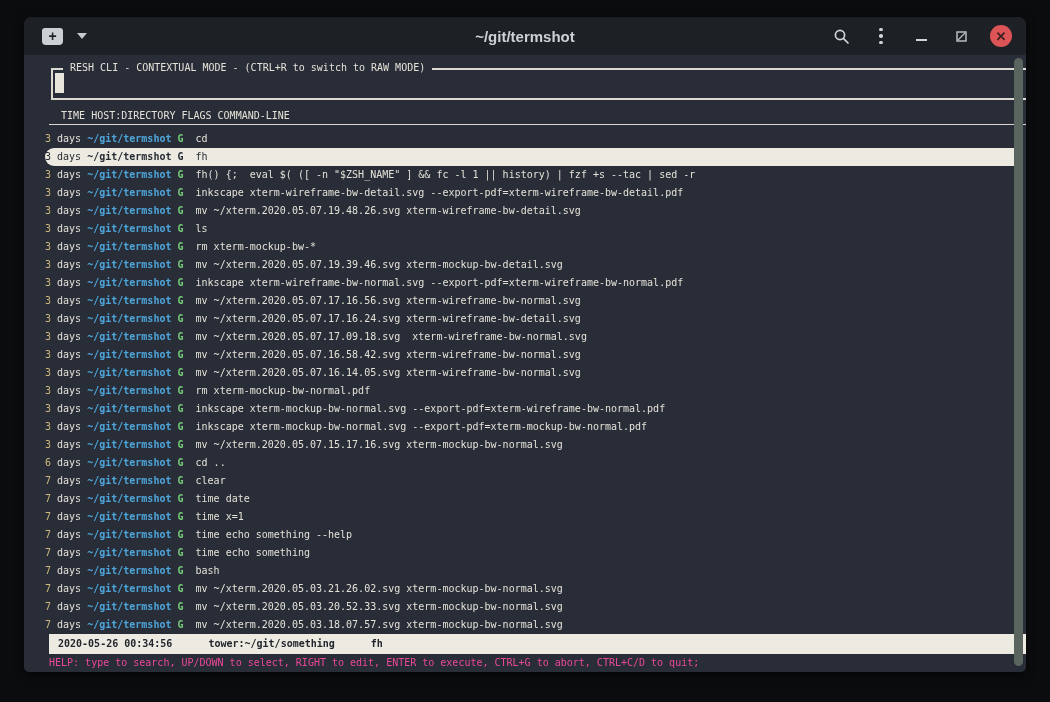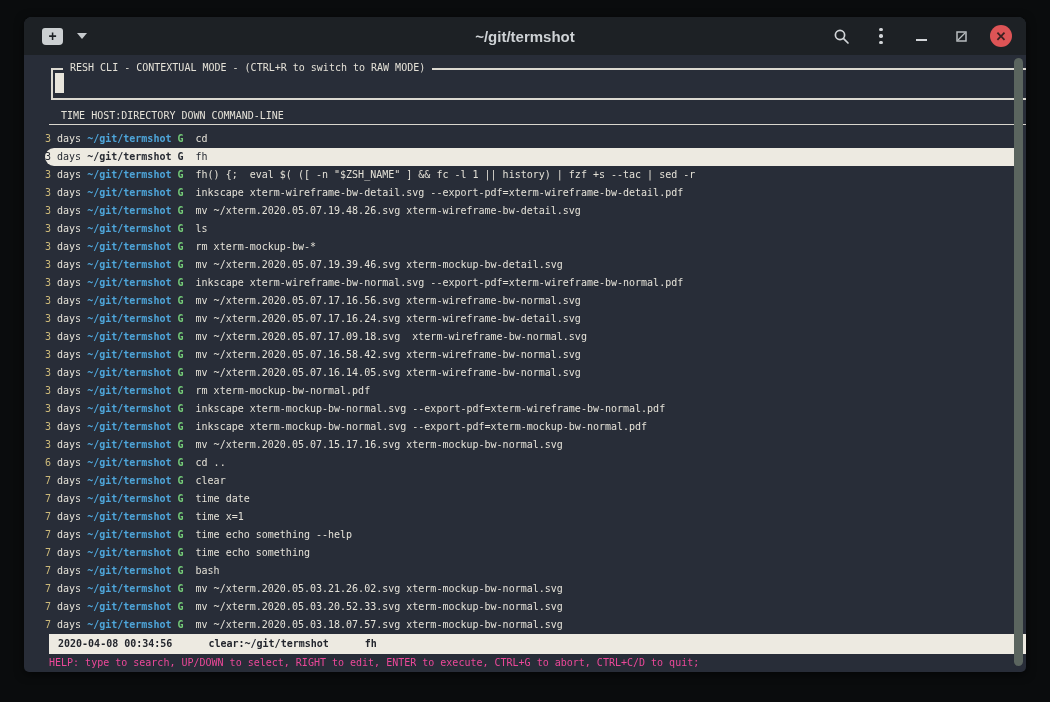--- a/index.html
+++ b/index.html
@@ -133,23 +133,23 @@
     </div>
   </div>
 
   <div class="term">
 
     <div class="searchbox">
       <span class="boxlabel">RESH CLI - CONTEXTUAL MODE - (CTRL+R to switch to RAW MODE)</span>
       <span class="cursor"></span>
     </div>
 
-    <div class="tbl-header">  TIME HOST:DIRECTORY DOWN COMMAND-LINE</div>
+    <div class="tbl-header">  TIME HOST:DIRECTORY FLAGS COMMAND-LINE</div>
 
     <div class="rows"><div class="row"><span class="t-num">3</span> days <span class="t-dir">~/git/termshot</span> <span class="t-flag">G</span>  <span class="t-cmd">cd</span></div><div class="row selected"><span class="t-num">3</span> days <span class="t-dir">~/git/termshot</span> <span class="t-flag">G</span>  <span class="t-cmd">fh</span></div><div class="row"><span class="t-num">3</span> days <span class="t-dir">~/git/termshot</span> <span class="t-flag">G</span>  <span class="t-cmd">fh() {;  eval $( ([ -n "$ZSH_NAME" ] &amp;&amp; fc -l 1 || history) | fzf +s --tac | sed -r</span></div><div class="row"><span class="t-num">3</span> days <span class="t-dir">~/git/termshot</span> <span class="t-flag">G</span>  <span class="t-cmd">inkscape xterm-wireframe-bw-detail.svg --export-pdf=xterm-wireframe-bw-detail.pdf</span></div><div class="row"><span class="t-num">3</span> days <span class="t-dir">~/git/termshot</span> <span class="t-flag">G</span>  <span class="t-cmd">mv ~/xterm.2020.05.07.19.48.26.svg xterm-wireframe-bw-detail.svg</span></div><div class="row"><span class="t-num">3</span> days <span class="t-dir">~/git/termshot</span> <span class="t-flag">G</span>  <span class="t-cmd">ls</span></div><div class="row"><span class="t-num">3</span> days <span class="t-dir">~/git/termshot</span> <span class="t-flag">G</span>  <span class="t-cmd">rm xterm-mockup-bw-*</span></div><div class="row"><span class="t-num">3</span> days <span class="t-dir">~/git/termshot</span> <span class="t-flag">G</span>  <span class="t-cmd">mv ~/xterm.2020.05.07.19.39.46.svg xterm-mockup-bw-detail.svg</span></div><div class="row"><span class="t-num">3</span> days <span class="t-dir">~/git/termshot</span> <span class="t-flag">G</span>  <span class="t-cmd">inkscape xterm-wireframe-bw-normal.svg --export-pdf=xterm-wireframe-bw-normal.pdf</span></div><div class="row"><span class="t-num">3</span> days <span class="t-dir">~/git/termshot</span> <span class="t-flag">G</span>  <span class="t-cmd">mv ~/xterm.2020.05.07.17.16.56.svg xterm-wireframe-bw-normal.svg</span></div><div class="row"><span class="t-num">3</span> days <span class="t-dir">~/git/termshot</span> <span class="t-flag">G</span>  <span class="t-cmd">mv ~/xterm.2020.05.07.17.16.24.svg xterm-wireframe-bw-detail.svg</span></div><div class="row"><span class="t-num">3</span> days <span class="t-dir">~/git/termshot</span> <span class="t-flag">G</span>  <span class="t-cmd">mv ~/xterm.2020.05.07.17.09.18.svg  xterm-wireframe-bw-normal.svg</span></div><div class="row"><span class="t-num">3</span> days <span class="t-dir">~/git/termshot</span> <span class="t-flag">G</span>  <span class="t-cmd">mv ~/xterm.2020.05.07.16.58.42.svg xterm-wireframe-bw-normal.svg</span></div><div class="row"><span class="t-num">3</span> days <span class="t-dir">~/git/termshot</span> <span class="t-flag">G</span>  <span class="t-cmd">mv ~/xterm.2020.05.07.16.14.05.svg xterm-wireframe-bw-normal.svg</span></div><div class="row"><span class="t-num">3</span> days <span class="t-dir">~/git/termshot</span> <span class="t-flag">G</span>  <span class="t-cmd">rm xterm-mockup-bw-normal.pdf</span></div><div class="row"><span class="t-num">3</span> days <span class="t-dir">~/git/termshot</span> <span class="t-flag">G</span>  <span class="t-cmd">inkscape xterm-mockup-bw-normal.svg --export-pdf=xterm-wireframe-bw-normal.pdf</span></div><div class="row"><span class="t-num">3</span> days <span class="t-dir">~/git/termshot</span> <span class="t-flag">G</span>  <span class="t-cmd">inkscape xterm-mockup-bw-normal.svg --export-pdf=xterm-mockup-bw-normal.pdf</span></div><div class="row"><span class="t-num">3</span> days <span class="t-dir">~/git/termshot</span> <span class="t-flag">G</span>  <span class="t-cmd">mv ~/xterm.2020.05.07.15.17.16.svg xterm-mockup-bw-normal.svg</span></div><div class="row"><span class="t-num">6</span> days <span class="t-dir">~/git/termshot</span> <span class="t-flag">G</span>  <span class="t-cmd">cd ..</span></div><div class="row"><span class="t-num">7</span> days <span class="t-dir">~/git/termshot</span> <span class="t-flag">G</span>  <span class="t-cmd">clear</span></div><div class="row"><span class="t-num">7</span> days <span class="t-dir">~/git/termshot</span> <span class="t-flag">G</span>  <span class="t-cmd">time date</span></div><div class="row"><span class="t-num">7</span> days <span class="t-dir">~/git/termshot</span> <span class="t-flag">G</span>  <span class="t-cmd">time x=1</span></div><div class="row"><span class="t-num">7</span> days <span class="t-dir">~/git/termshot</span> <span class="t-flag">G</span>  <span class="t-cmd">time echo something --help</span></div><div class="row"><span class="t-num">7</span> days <span class="t-dir">~/git/termshot</span> <span class="t-flag">G</span>  <span class="t-cmd">time echo something</span></div><div class="row"><span class="t-num">7</span> days <span class="t-dir">~/git/termshot</span> <span class="t-flag">G</span>  <span class="t-cmd">bash</span></div><div class="row"><span class="t-num">7</span> days <span class="t-dir">~/git/termshot</span> <span class="t-flag">G</span>  <span class="t-cmd">mv ~/xterm.2020.05.03.21.26.02.svg xterm-mockup-bw-normal.svg</span></div><div class="row"><span class="t-num">7</span> days <span class="t-dir">~/git/termshot</span> <span class="t-flag">G</span>  <span class="t-cmd">mv ~/xterm.2020.05.03.20.52.33.svg xterm-mockup-bw-normal.svg</span></div><div class="row"><span class="t-num">7</span> days <span class="t-dir">~/git/termshot</span> <span class="t-flag">G</span>  <span class="t-cmd">mv ~/xterm.2020.05.03.18.07.57.svg xterm-mockup-bw-normal.svg</span></div></div>
 
-    <div class="statusbar"><span>2020-04-08 00:34:56</span><span>clear:~/git/termshot</span><span>fh</span></div>
+    <div class="statusbar"><span>2020-05-26 00:34:56</span><span>tower:~/git/something</span><span>fh</span></div>
 
     <div class="helpbar">HELP: type to search, UP/DOWN to select, RIGHT to edit, ENTER to execute, CTRL+G to abort, CTRL+C/D to quit;</div>
 
     <div class="scrollbar"></div>
   </div>
 </div>
 
 </body></html>

